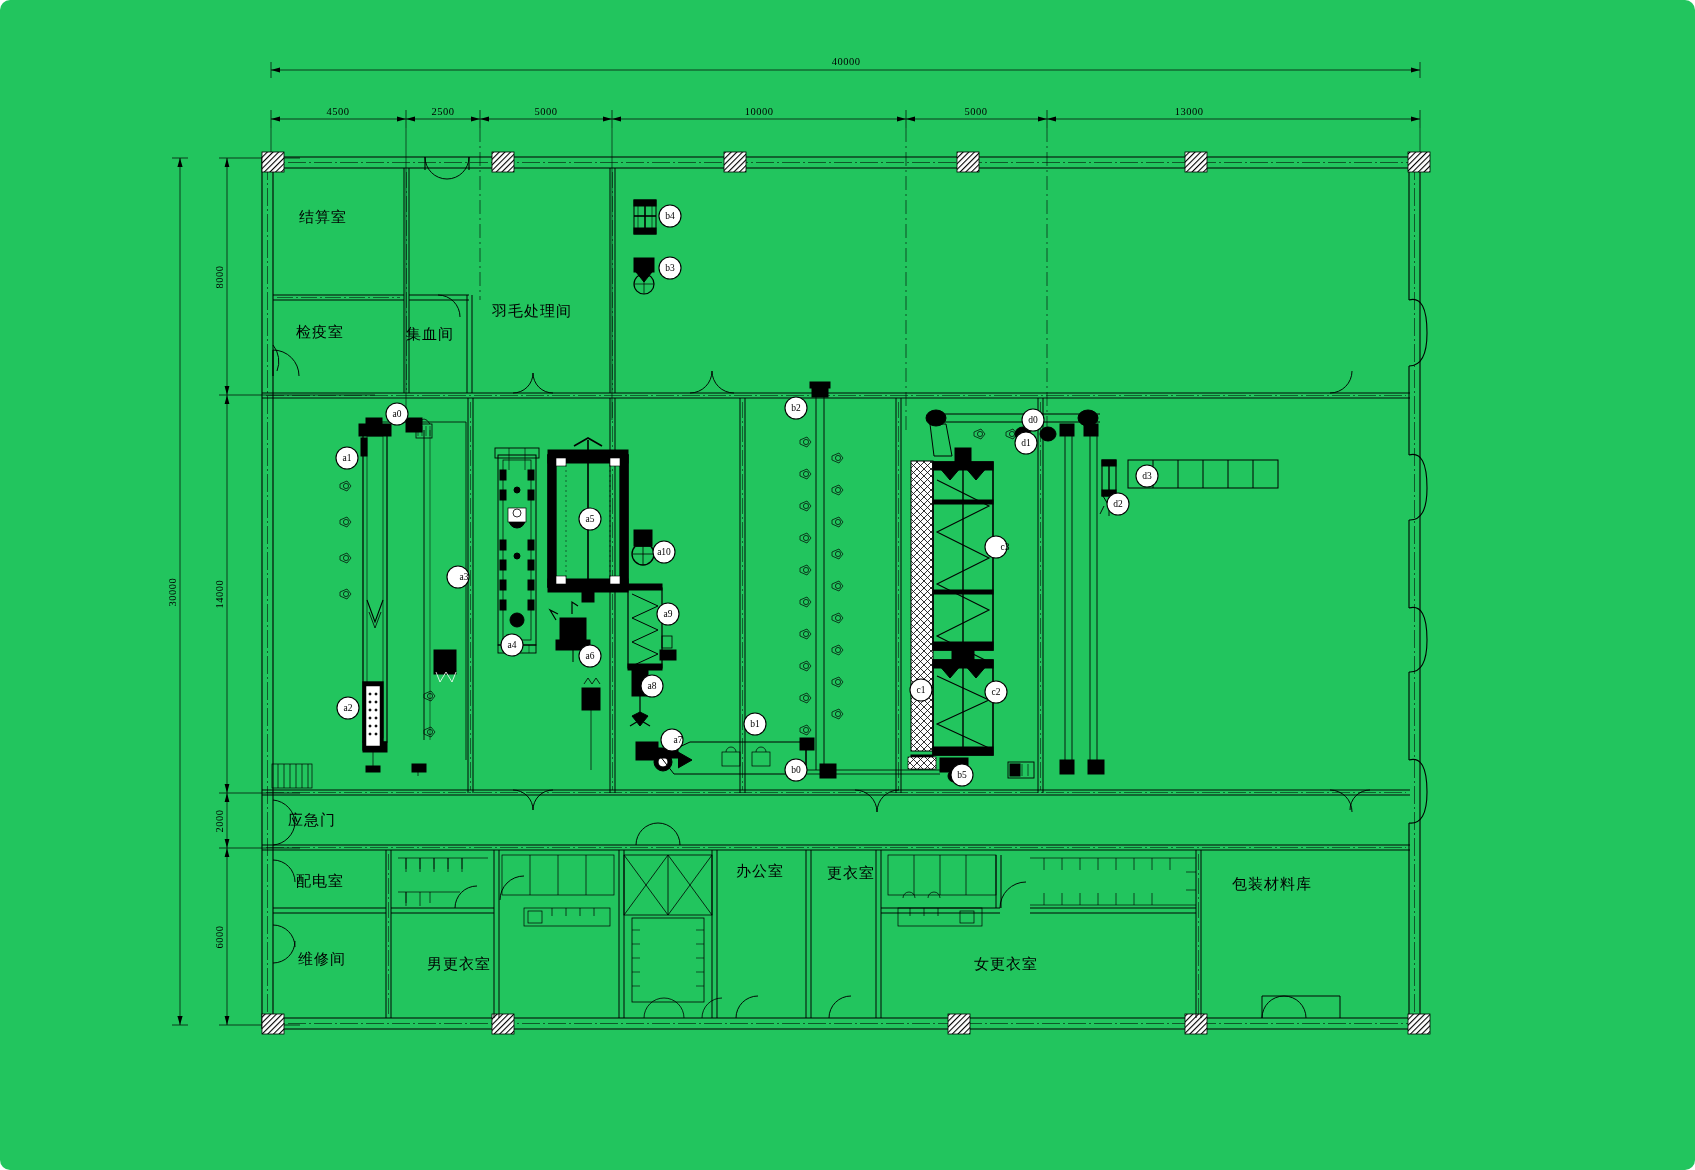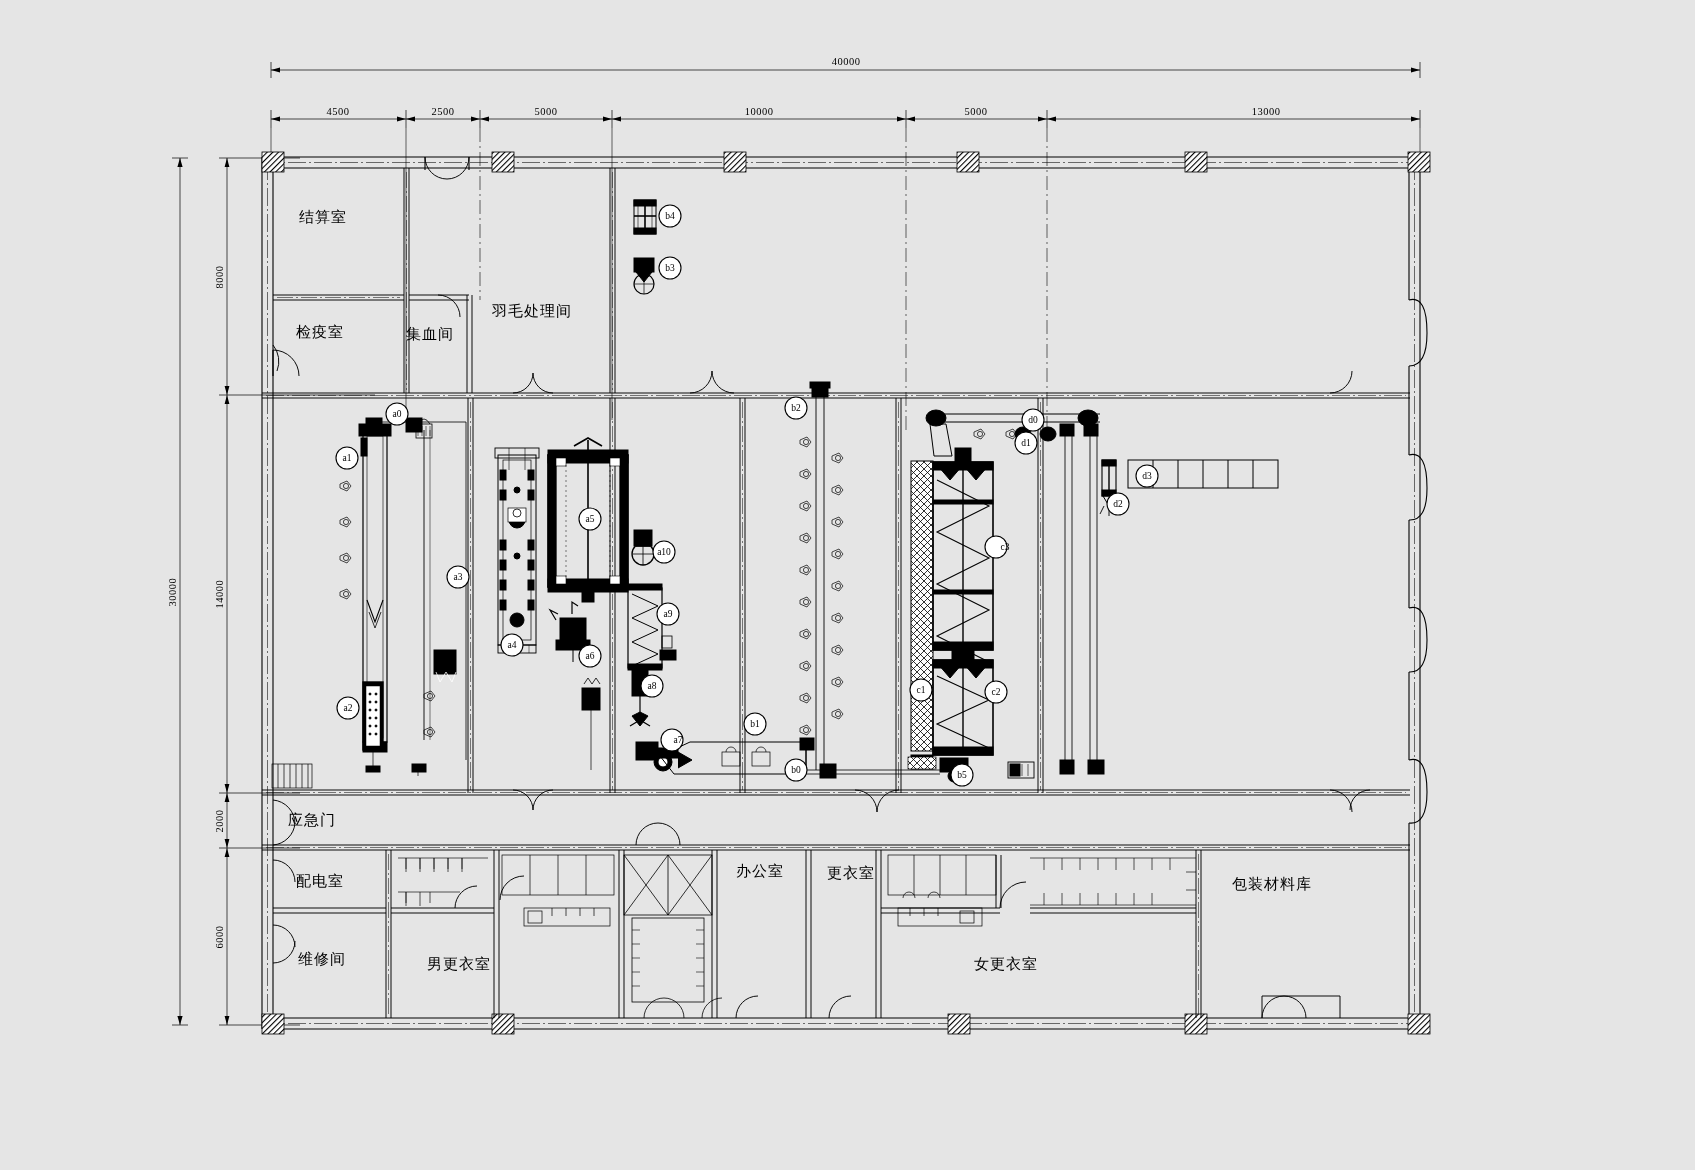--- a/index.html
+++ b/index.html
@@ -1,17 +1,17 @@
 <!DOCTYPE html>
 <html><head>
 <meta charset="utf-8">
 <style>
   html,body{margin:0;padding:0;background:#ffffff;}
   body{font-family:"Liberation Sans","DejaVu Sans",sans-serif;}
-  #sheet{position:relative;width:1695px;height:1170px;background:#e5e5e5;overflow:hidden;}
+  #sheet{position:relative;width:1695px;height:1170px;background:#22c55e;overflow:hidden;border-radius:10px;}
   #cad{position:absolute;left:0;top:0;width:1695px;height:1170px;}
   .lbl{position:absolute;color:#000;white-space:nowrap;font-family:"DejaVu Sans",sans-serif;}
   .room-label{font-size:15px;letter-spacing:1px;}
   .dim-label{font-size:10.5px;letter-spacing:0.5px;font-family:"Liberation Serif",serif;}
   .tag-text{font-size:9.5px;font-family:"Liberation Serif",serif;}
   .ctr{transform:translate(-50%,-50%);}
 </style>
 </head>
 <body>
 
@@ -690,21 +690,21 @@
 
   </svg>
 
   <div id="dim-top-total" class="lbl dim-label ctr" style="left:846px;top:61px;">40000</div>
 
   <div class="lbl dim-label ctr" style="left:338px;top:111px;">4500</div>
   <div class="lbl dim-label ctr" style="left:443px;top:111px;">2500</div>
   <div class="lbl dim-label ctr" style="left:546px;top:111px;">5000</div>
   <div class="lbl dim-label ctr" style="left:759px;top:111px;">10000</div>
   <div class="lbl dim-label ctr" style="left:976px;top:111px;">5000</div>
-  <div class="lbl dim-label ctr" style="left:1266px;top:111px;">13000</div>
+  <div class="lbl dim-label ctr" style="left:1189px;top:111px;">13000</div>
 
   <div class="lbl dim-label" style="left:172px;top:592px;transform:rotate(-90deg) translate(-50%,-50%);transform-origin:left top;">30000</div>
   <div class="lbl dim-label" style="left:219px;top:277px;transform:rotate(-90deg) translate(-50%,-50%);transform-origin:left top;">8000</div>
   <div class="lbl dim-label" style="left:219px;top:594px;transform:rotate(-90deg) translate(-50%,-50%);transform-origin:left top;">14000</div>
   <div class="lbl dim-label" style="left:219px;top:821px;transform:rotate(-90deg) translate(-50%,-50%);transform-origin:left top;">2000</div>
   <div class="lbl dim-label" style="left:219px;top:937px;transform:rotate(-90deg) translate(-50%,-50%);transform-origin:left top;">6000</div>
 
   <div class="lbl room-label ctr" style="left:323px;top:217px;">结算室</div>
   <div class="lbl room-label ctr" style="left:320px;top:332px;">检疫室</div>
   <div class="lbl room-label ctr" style="left:430px;top:334px;">集血间</div>
@@ -741,21 +741,21 @@
         <circle cx="996" cy="692" r="11" fill="#ffffff" stroke="#000" stroke-width="1.1"></circle>
         <circle cx="996" cy="547" r="11" fill="#ffffff" stroke="#000" stroke-width="1.1"></circle>
         <circle cx="1033" cy="420" r="11" fill="#ffffff" stroke="#000" stroke-width="1.1"></circle>
         <circle cx="1026" cy="443" r="11" fill="#ffffff" stroke="#000" stroke-width="1.1"></circle>
         <circle cx="1118" cy="504" r="11" fill="#ffffff" stroke="#000" stroke-width="1.1"></circle>
         <circle cx="1147" cy="476" r="11" fill="#ffffff" stroke="#000" stroke-width="1.1"></circle>
       </svg>
       <div class="lbl tag-text ctr" style="left: 397px; top: 414px;">a0</div>
       <div class="lbl tag-text ctr" style="left: 347px; top: 458px; text-align: right;">a1</div>
       <div class="lbl tag-text ctr" style="left: 348px; top: 708px;">a2</div>
-      <div class="lbl tag-text ctr" style="left: 458px; top: 577px;">a3</div>
+      <div class="lbl tag-text ctr" style="left: 458px; top: 577px; padding-left: 12px;">a3</div>
       <div class="lbl tag-text ctr" style="left: 512px; top: 645px;">a4</div>
       <div class="lbl tag-text ctr" style="left: 590px; top: 519px;">a5</div>
       <div class="lbl tag-text ctr" style="left: 590px; top: 656px;">a6</div>
       <div class="lbl tag-text ctr" style="left: 672px; top: 740px; padding-left: 12px;">a7</div>
       <div class="lbl tag-text ctr" style="left: 652px; top: 686px;">a8</div>
       <div class="lbl tag-text ctr" style="left: 668px; top: 614px;">a9</div>
       <div class="lbl tag-text ctr" style="left: 664px; top: 552px;">a10</div>
       <div class="lbl tag-text ctr" style="left: 796px; top: 770px;">b0</div>
       <div class="lbl tag-text ctr" style="left: 755px; top: 724px;">b1</div>
       <div class="lbl tag-text ctr" style="left: 796px; top: 408px;">b2</div>

